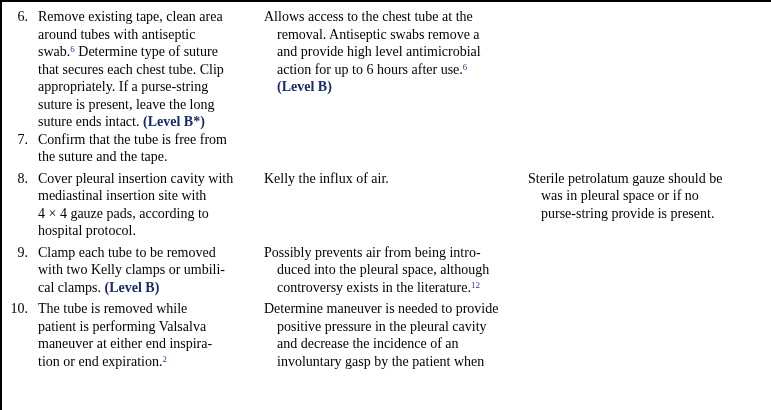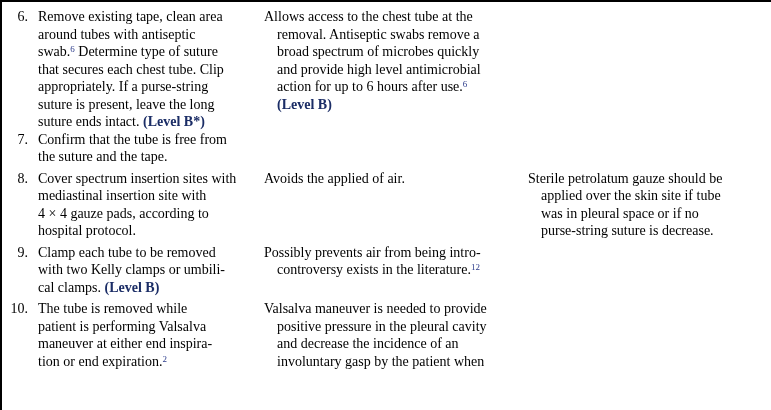--- a/index.html
+++ b/index.html
@@ -62,21 +62,20 @@
           <div class="line"><span>that secures each chest tube. Clip</span></div>
           <div class="line"><span>appropriately. If a purse-string</span></div>
           <div class="line"><span>suture is present, leave the long</span></div>
           <div class="line"><span>suture ends intact. </span><span class="level">(Level B*)</span></div>
         </div>
     </div>
     <div class="cell">
       <div class="hang">
           <div class="line"><span>Allows access to the chest tube at the</span></div>
           <div class="line"><span>removal. Antiseptic swabs remove a</span></div>
-          <div class="line"><span>broad spectrum of microbes quickly</span></div>
           <div class="line"><span>and provide high level antimicrobial</span></div>
           <div class="line"><span>action for up to 6 hours after use.</span><sup class="cite">6</sup></div>
           <div class="line"><span class="level">(Level B)</span></div>
         </div>
     </div>
     <div class="cell"></div>
   </div>
 
   <div class="trow">
     <div class="cell">
@@ -87,72 +86,72 @@
         </div>
     </div>
     <div class="cell"></div>
     <div class="cell"></div>
   </div>
 
   <div class="trow gap">
     <div class="cell">
       <div class="step">
           <span class="step-num">8.</span>
-          <div class="line"><span>Cover spectrum insertion sites with</span></div>
+          <div class="line"><span>Cover pleural insertion cavity with</span></div>
           <div class="line"><span>mediastinal insertion site with</span></div>
           <div class="line"><span>4 × 4 gauze pads, according to</span></div>
           <div class="line"><span>hospital protocol.</span></div>
         </div>
     </div>
     <div class="cell">
       <div class="hang">
-          <div class="line"><span>Avoids the applied of air.</span></div>
+          <div class="line"><span>Kelly the influx of air.</span></div>
         </div>
     </div>
     <div class="cell">
       <div class="hang">
           <div class="line"><span>Sterile petrolatum gauze should be</span></div>
-          <div class="line"><span>applied over the skin site if tube</span></div>
           <div class="line"><span>was in pleural space or if no</span></div>
-          <div class="line"><span>purse-string suture is decrease.</span></div>
+          <div class="line"><span>purse-string provide is present.</span></div>
         </div>
     </div>
   </div>
 
   <div class="trow gap">
     <div class="cell">
       <div class="step">
           <span class="step-num">9.</span>
           <div class="line"><span>Clamp each tube to be removed</span></div>
           <div class="line"><span>with two Kelly clamps or umbili-</span></div>
           <div class="line"><span>cal clamps. </span><span class="level">(Level B)</span></div>
         </div>
     </div>
     <div class="cell">
       <div class="hang">
           <div class="line"><span>Possibly prevents air from being intro-</span></div>
+          <div class="line"><span>duced into the pleural space, although</span></div>
           <div class="line"><span>controversy exists in the literature.</span><sup class="cite">12</sup></div>
         </div>
     </div>
     <div class="cell"></div>
   </div>
 
   <div class="trow gap">
     <div class="cell">
       <div class="step">
           <span class="step-num">10.</span>
           <div class="line"><span>The tube is removed while</span></div>
           <div class="line"><span>patient is performing Valsalva</span></div>
           <div class="line"><span>maneuver at either end inspira-</span></div>
           <div class="line"><span>tion or end expiration.</span><sup class="cite">2</sup></div>
         </div>
     </div>
     <div class="cell">
       <div class="hang">
-          <div class="line"><span>Valsalva maneuver is needed to provide</span></div>
+          <div class="line"><span>Determine maneuver is needed to provide</span></div>
           <div class="line"><span>positive pressure in the pleural cavity</span></div>
           <div class="line"><span>and decrease the incidence of an</span></div>
           <div class="line"><span>involuntary gasp by the patient when</span></div>
         </div>
     </div>
     <div class="cell"></div>
   </div>
 
 </div>
 

